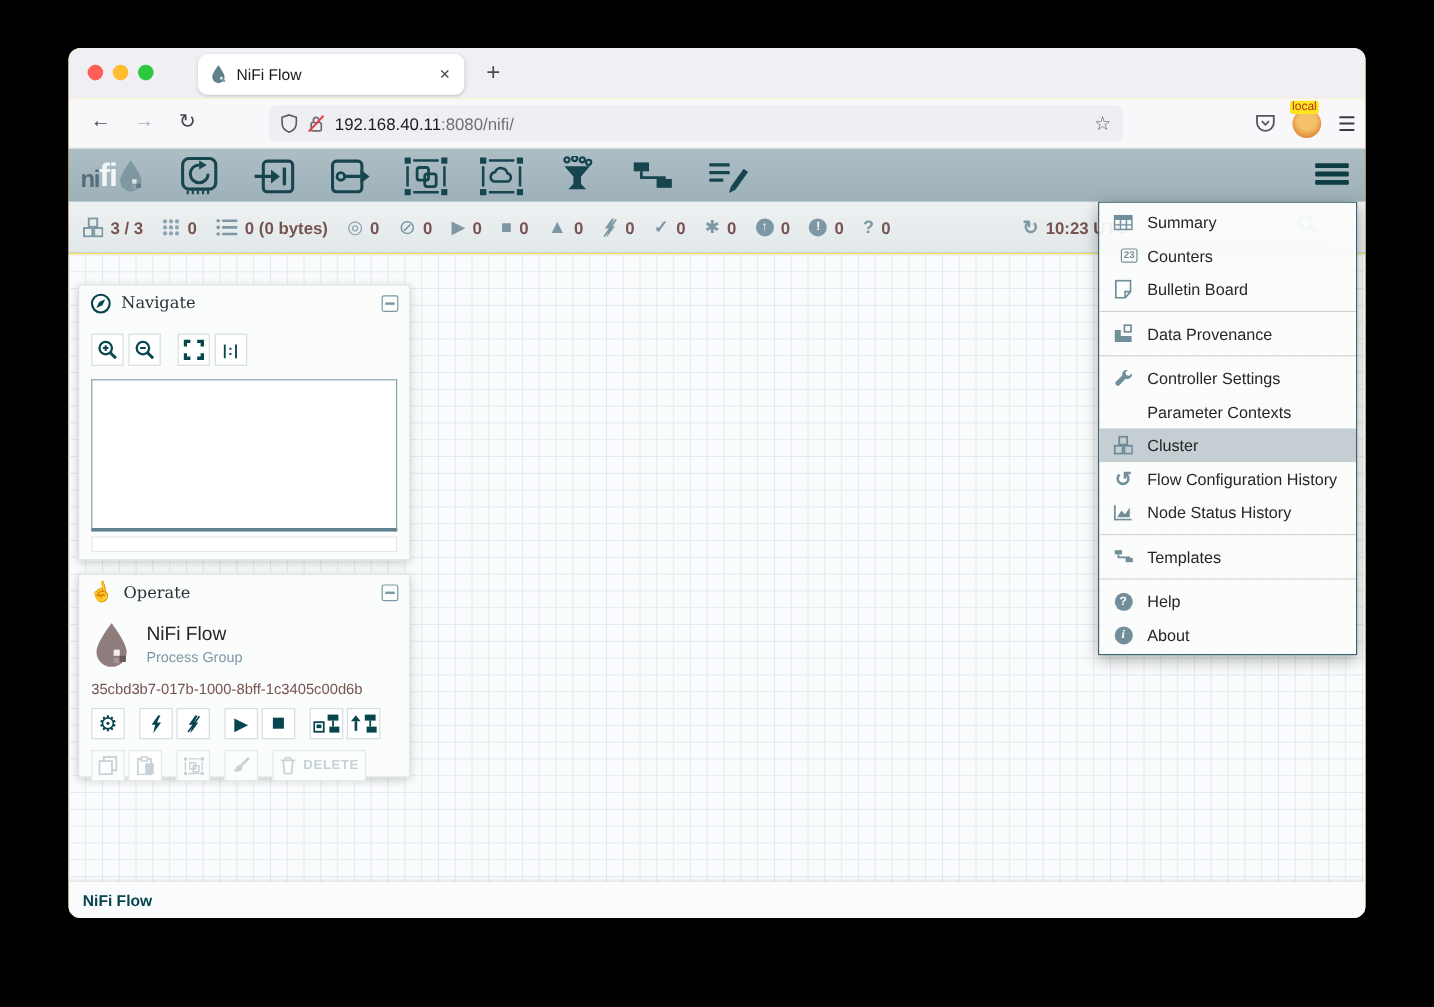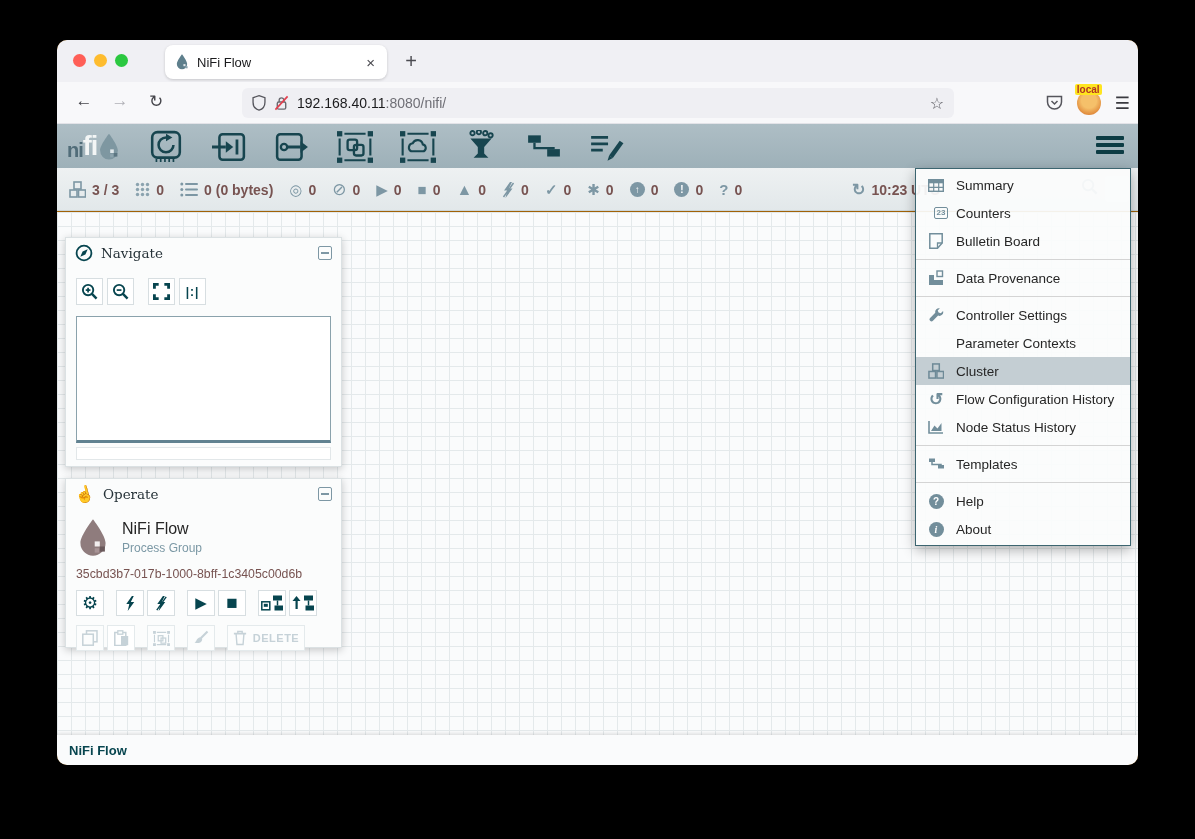--- a/index.html
+++ b/index.html
@@ -1,38 +1,38 @@
 <!DOCTYPE html>
 <html><head>
 <meta charset="utf-8">
 <style>
   * { margin:0; padding:0; box-sizing:border-box; }
   html,body { width:1195px; height:839px; background:#000; font-family:"Liberation Sans", sans-serif; }
-  .window { position:absolute; left:57px; top:40px; width:1081px; height:725px; border-radius:10px; overflow:hidden; background:#a16207; box-shadow:0 10px 30px rgba(0,0,0,.6); }
+  .window { position:absolute; left:57px; top:40px; width:1081px; height:725px; border-radius:10px; overflow:hidden; background:#fde047; box-shadow:0 10px 30px rgba(0,0,0,.6); }
 
   
   .tabbar { position:absolute; left:0; top:0; width:100%; height:42px; background:#f0f0f4; }
   .tl { position:absolute; top:14px; width:13px; height:13px; border-radius:50%; }
   .tl.red{ left:16px; background:#ff5f57; } .tl.yellow{ left:37px; background:#febc2e; } .tl.green{ left:58px; background:#2bc840; }
   .tab { position:absolute; left:108px; top:5px; width:222px; height:34px; background:#fff; border-radius:8px; box-shadow:0 1px 3px rgba(0,0,0,.18); display:flex; align-items:center; padding:0 10px; }
   .tab .favicon{ width:14px; height:16px; margin-right:8px; }
   .tab .title{ font-size:13px; color:#1b1b1d; flex:1; }
   .tab .close{ font-size:15px; color:#4a4a50; cursor:default; padding:0 2px; }
   .newtab{ position:absolute; left:340px; top:8px; font-size:20px; color:#4a4a50; width:28px; height:28px; text-align:center; line-height:26px; border-radius:6px; }
 
   .urlbar { position:absolute; left:0; top:42px; width:100%; height:42px; background:#f8f8fa; border-bottom:1px solid #e3e3e8; }
   .navbtn { position:absolute; top:9px; font-size:17px; color:#45454b; width:26px; height:24px; text-align:center; }
   .navbtn.fwd { color:#b0b0b6; }
-  .addr { position:absolute; left:185px; top:6px; width:712px; height:30px; background:#efeff3; border-radius:6px; display:flex; align-items:center; padding:0 10px; }
+  .addr { position:absolute; left:167px; top:6px; width:712px; height:30px; background:#efeff3; border-radius:6px; display:flex; align-items:center; padding:0 10px; }
   .addr .url { font-size:14px; color:#1b1b1d; margin-left:8px; flex:1; white-space:nowrap; }
   .addr .url .dim { color:#6f6f76; }
   .addr .star { font-size:16px; color:#55555c; }
   .chromeicons { position:absolute; right:8px; top:0; height:42px; display:flex; align-items:center; gap:14px; }
   .avatar { width:24px; height:24px; border-radius:50%; background:radial-gradient(circle at 50% 40%, #f5c06a 0 40%, #e08a3c 75%, #b96a2a); position:relative; }
-  .badge { position:absolute; top:-7px; left:-2px; background:#ffe51f; color:#b03425; font-size:10px; font-weight:bold; padding:0 2px; border-radius:2px; }
+  .badge { position:absolute; top:-7px; left:-2px; background:#ffe51f; color:#b03425; font-size:10px; font-weight:normal; padding:0 2px; border-radius:2px; }
   .bhamb { font-size:17px; color:#3a3a40; }
 
   
   .ntoolbar { position:absolute; left:0; top:84px; width:100%; height:45px; background:linear-gradient(#aebec5,#9db0b8); display:flex; align-items:center; }
   .logo { display:flex; align-items:flex-end; margin-left:10px; margin-right:26px; }
   .logo .t1 { font-size:20px; font-weight:bold; color:#516d79; letter-spacing:-1px; }
   .logo .t2 { font-size:27px; font-weight:bold; color:#f3f6f6; letter-spacing:-1px; }
   .dragicons { display:flex; align-items:center; gap:25px; color:#17454f; }
   .dragicons .dic { display:flex; align-items:center; justify-content:center; width:38px; height:36px; cursor:grab; }
   .ghamb { position:absolute; right:14px; top:12px; width:28px; cursor:pointer; }

